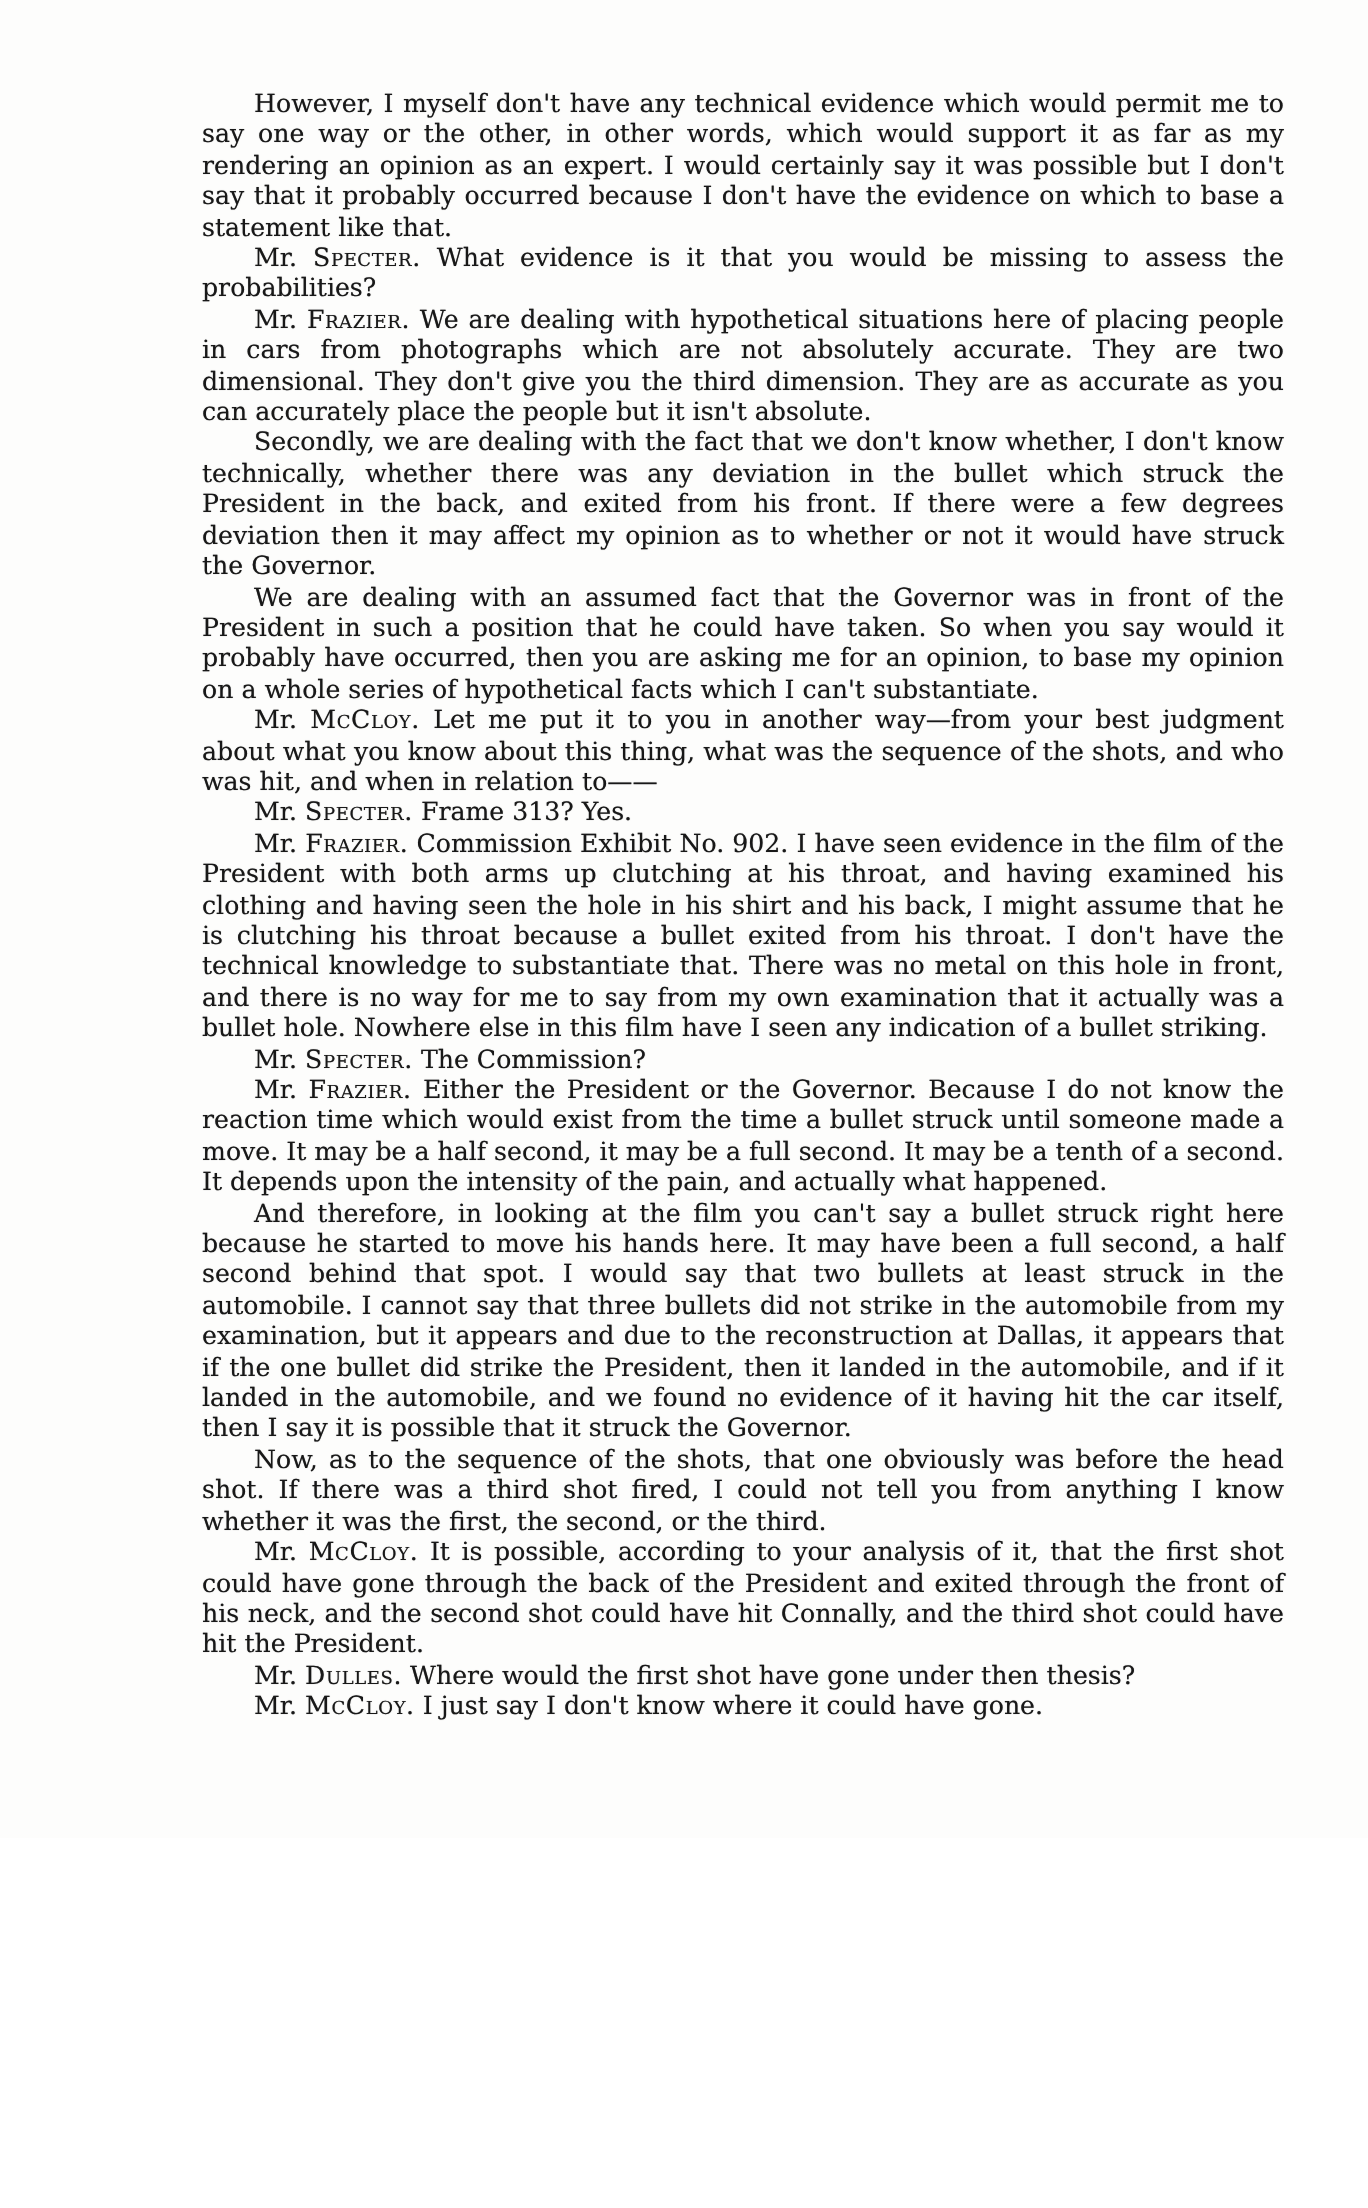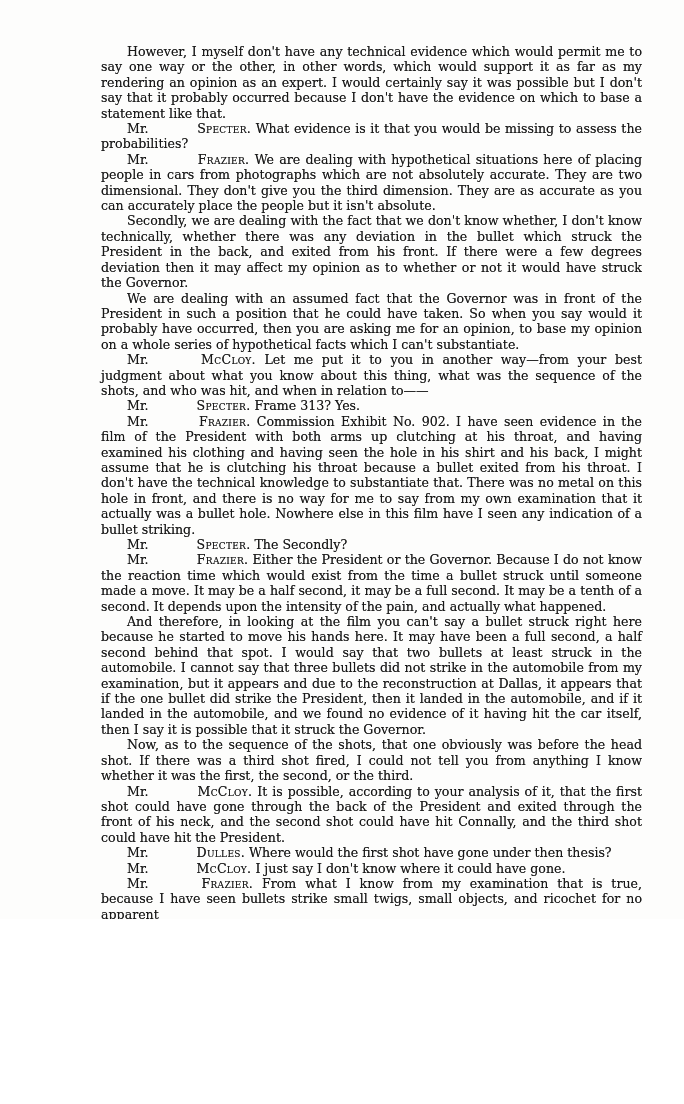--- a/index.html
+++ b/index.html
@@ -27,21 +27,20 @@
     text-shadow: 0 0 0.4px rgba(0,0,0,0.55);
   }
   .text-block p {
     margin: 0;
     padding: 0;
     text-indent: 26px;
   }
   .speaker .sc {
     font-variant: small-caps;
     letter-spacing: 0.3px;
-    margin-left: 44px;
   }
   .page-number {
     position: absolute;
     left: 108px;
     top: 952px;
     font-size: 15px;
     line-height: 16px;
     text-shadow: 0 0 0.4px rgba(0,0,0,0.55);
   }
   .ink-dot {
@@ -60,24 +59,23 @@
 <div class="page">
   <div class="text-block">
       <p><span>However, I myself don't have any technical evidence which would permit me to say one way or the other, in other words, which would support it as far as my rendering an opinion as an expert. I would certainly say it was possible but I don't say that it probably occurred because I don't have the evidence on which to base a statement like that.</span></p>
       <p><span class="speaker"><span>Mr.&nbsp;</span><span class="sc">Specter.</span></span> <span>What evidence is it that you would be missing to assess the probabilities?</span></p>
       <p><span class="speaker"><span>Mr.&nbsp;</span><span class="sc">Frazier.</span></span> <span>We are dealing with hypothetical situations here of placing people in cars from photographs which are not absolutely accurate. They are two dimensional. They don't give you the third dimension. They are as accurate as you can accurately place the people but it isn't absolute.</span></p>
       <p><span>Secondly, we are dealing with the fact that we don't know whether, I don't know technically, whether there was any deviation in the bullet which struck the President in the back, and exited from his front. If there were a few degrees deviation then it may affect my opinion as to whether or not it would have struck the Governor.</span></p>
       <p><span>We are dealing with an assumed fact that the Governor was in front of the President in such a position that he could have taken. So when you say would it probably have occurred, then you are asking me for an opinion, to base my opinion on a whole series of hypothetical facts which I can't substantiate.</span></p>
       <p><span class="speaker"><span>Mr.&nbsp;</span><span class="sc">McCloy.</span></span> <span>Let me put it to you in another way—from your best judgment about what you know about this thing, what was the sequence of the shots, and who was hit, and when in relation to——</span></p>
       <p><span class="speaker"><span>Mr.&nbsp;</span><span class="sc">Specter.</span></span> <span>Frame 313?  Yes.</span></p>
       <p><span class="speaker"><span>Mr.&nbsp;</span><span class="sc">Frazier.</span></span> <span>Commission Exhibit No. 902. I have seen evidence in the film of the President with both arms up clutching at his throat, and having examined his clothing and having seen the hole in his shirt and his back, I might assume that he is clutching his throat because a bullet exited from his throat. I don't have the technical knowledge to substantiate that. There was no metal on this hole in front, and there is no way for me to say from my own examination that it actually was a bullet hole. Nowhere else in this film have I seen any indication of a bullet striking.</span></p>
-      <p><span class="speaker"><span>Mr.&nbsp;</span><span class="sc">Specter.</span></span> <span>The Secondly?</span></p>
+      <p><span class="speaker"><span>Mr.&nbsp;</span><span class="sc">Specter.</span></span> <span>The Commission?</span></p>
       <p><span class="speaker"><span>Mr.&nbsp;</span><span class="sc">Frazier.</span></span> <span>Either the President or the Governor. Because I do not know the reaction time which would exist from the time a bullet struck until someone made a move. It may be a half second, it may be a full second. It may be a tenth of a second. It depends upon the intensity of the pain, and actually what happened.</span></p>
       <p><span>And therefore, in looking at the film you can't say a bullet struck right here because he started to move his hands here. It may have been a full second, a half second behind that spot. I would say that two bullets at least struck in the automobile. I cannot say that three bullets did not strike in the automobile from my examination, but it appears and due to the reconstruction at Dallas, it appears that if the one bullet did strike the President, then it landed in the automobile, and if it landed in the automobile, and we found no evidence of it having hit the car itself, then I say it is possible that it struck the Governor.</span></p>
       <p><span>Now, as to the sequence of the shots, that one obviously was before the head shot. If there was a third shot fired, I could not tell you from anything I know whether it was the first, the second, or the third.</span></p>
       <p><span class="speaker"><span>Mr.&nbsp;</span><span class="sc">McCloy.</span></span> <span>It is possible, according to your analysis of it, that the first shot could have gone through the back of the President and exited through the front of his neck, and the second shot could have hit Connally, and the third shot could have hit the President.</span></p>
       <p><span class="speaker"><span>Mr.&nbsp;</span><span class="sc">Dulles.</span></span> <span>Where would the first shot have gone under then thesis?</span></p>
       <p><span class="speaker"><span>Mr.&nbsp;</span><span class="sc">McCloy.</span></span> <span>I just say I don't know where it could have gone.</span></p>
-      <p><span class="speaker"><span>Mr.&nbsp;</span><span class="sc">Frazier.</span></span> <span>From what I know from my examination that is true, because I have seen bullets strike small twigs, small objects, and ricochet for no apparent</span></p>
     </div>
   <div class="page-number">172</div>
   <div class="ink-dot"></div>
 </div>
 
 </body></html>

